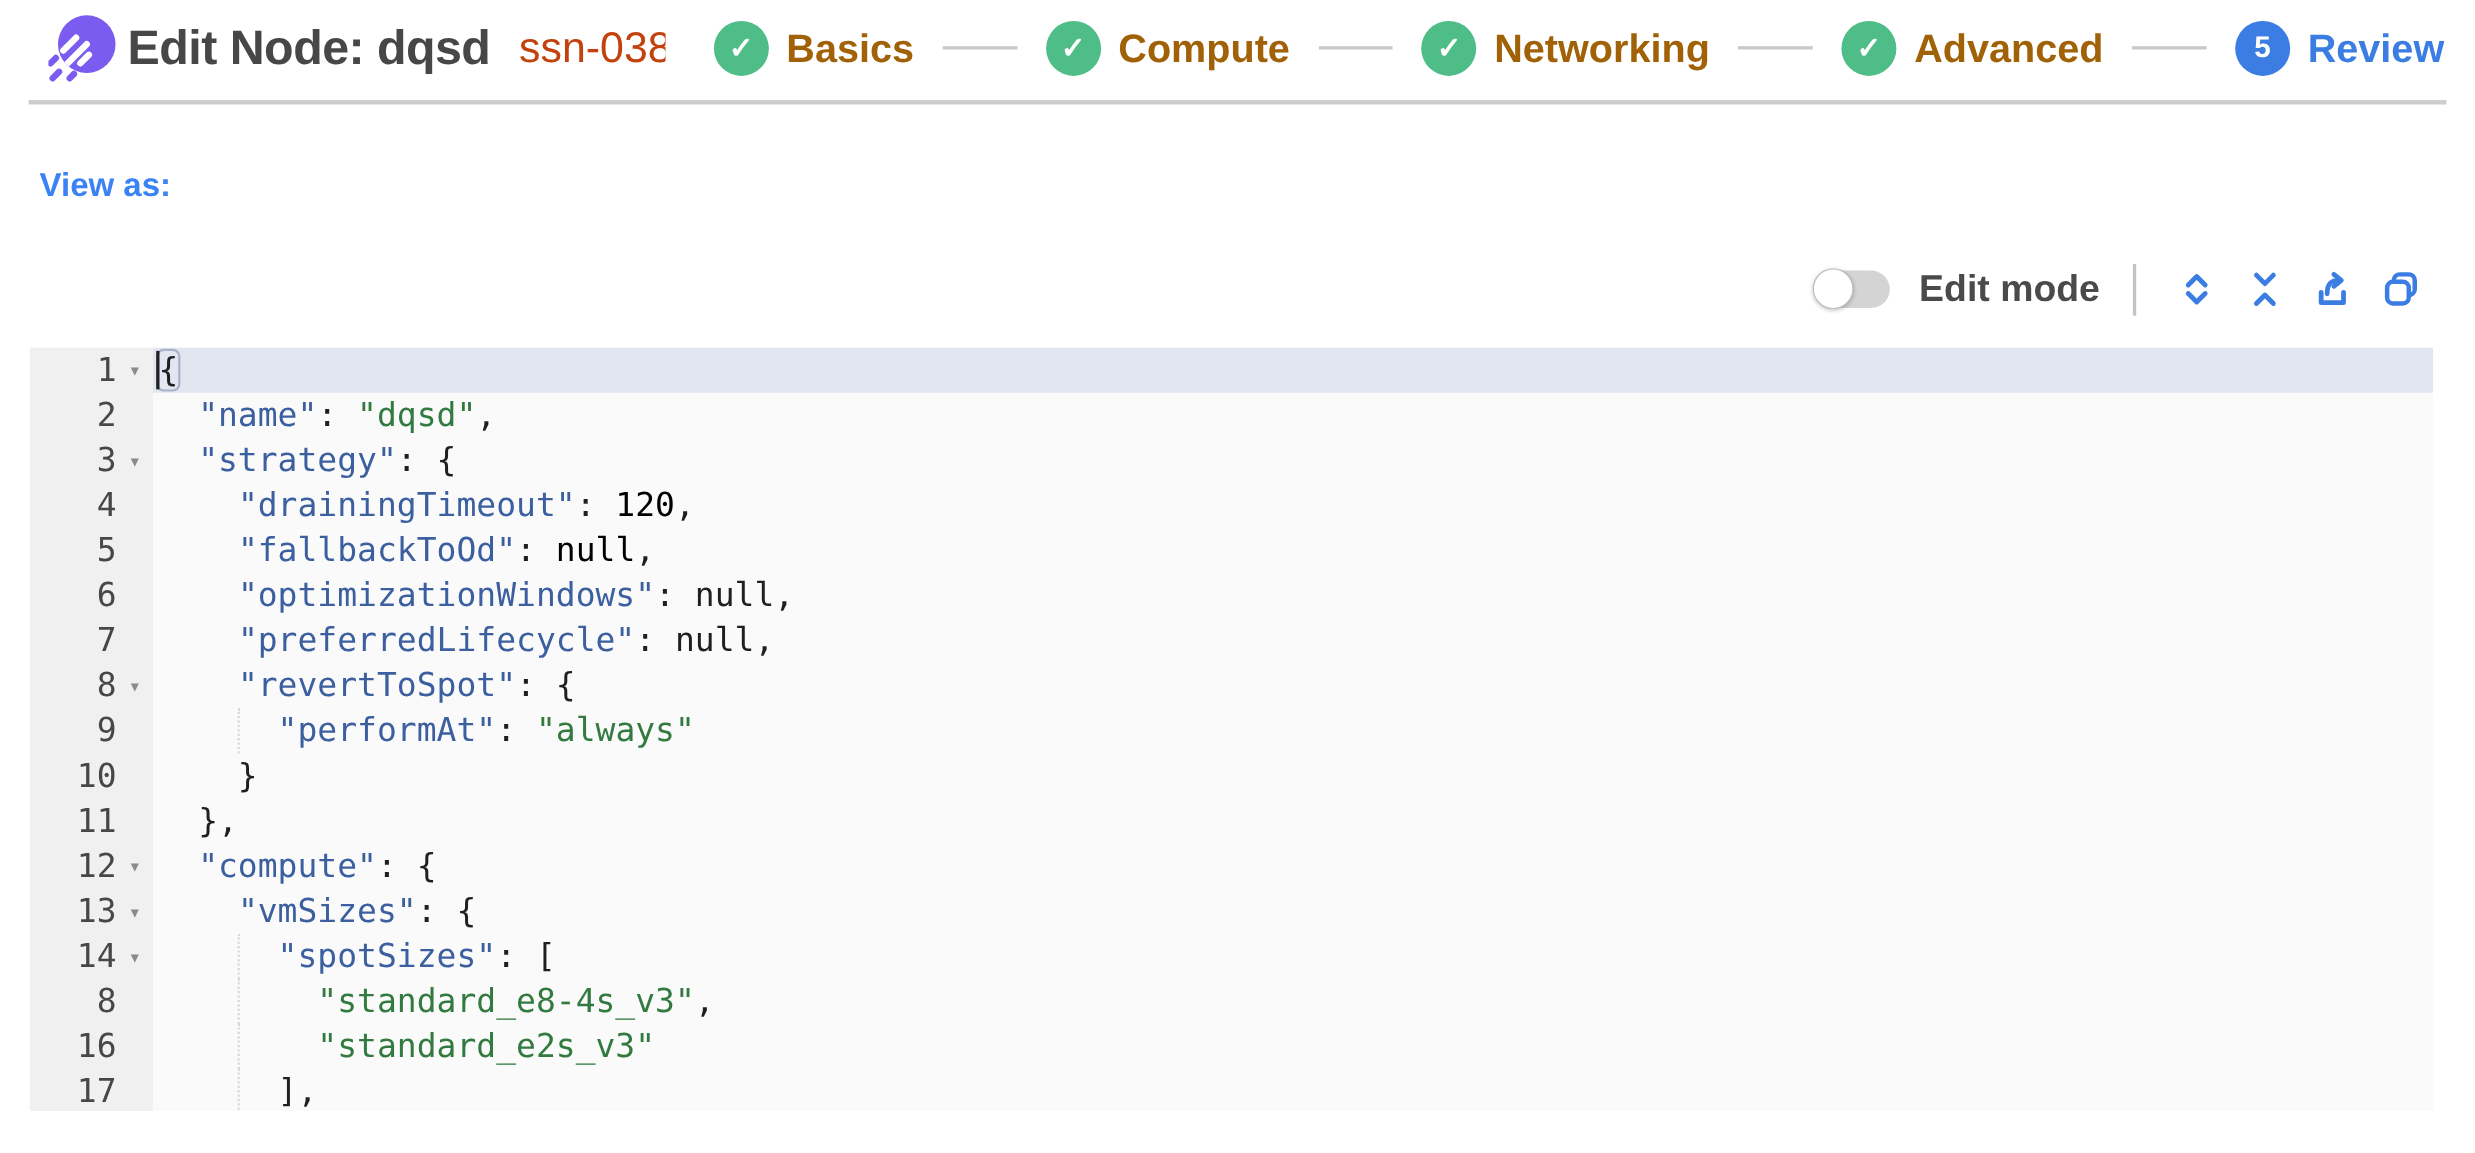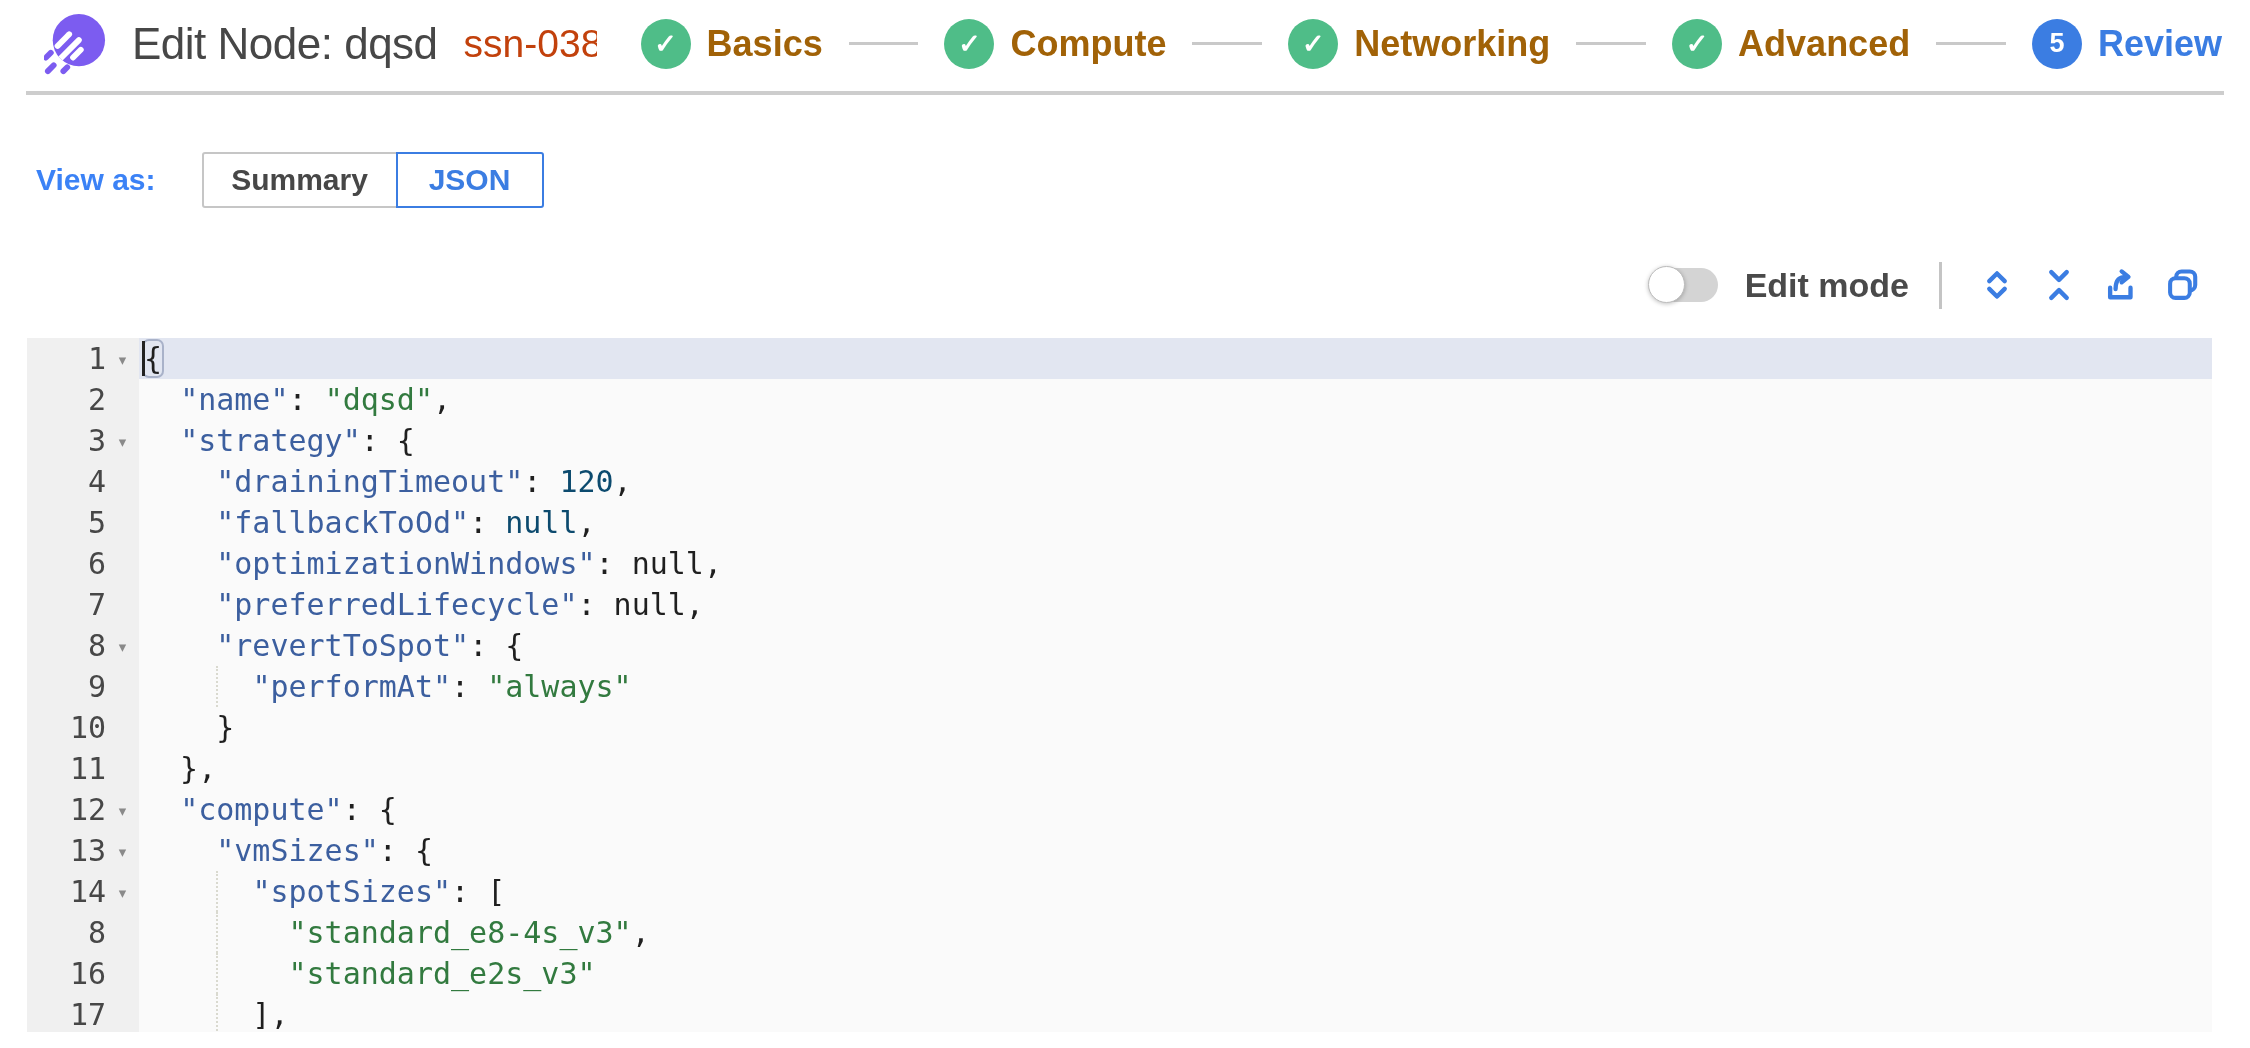--- a/index.html
+++ b/index.html
@@ -3,21 +3,21 @@
 <meta charset="utf-8">
 <style>
   * { box-sizing: border-box; margin: 0; padding: 0; }
   html, body { width: 2250px; height: 1048px; overflow: hidden; background: #ffffff;
     font-family: "Liberation Sans", sans-serif; }
 
   
   .header { height: 95px; margin: 0 26px; border-bottom: 4px solid #cdcdcd;
     display: flex; align-items: center; padding: 0 2px 4px 18px; }
   .logo { width: 62px; height: 62px; flex-shrink: 0; }
-  .page-title { margin-left: 26px; font-size: 44px; font-weight: normal; color: #474747;
+  .page-title { margin-left: 10px; font-size: 44px; font-weight: bold; color: #474747;
     white-space: nowrap; letter-spacing: -0.5px; }
   .page-subtitle { margin-left: 26px; font-size: 39px; color: #c2410c; max-width: 133px;
     overflow: hidden; white-space: nowrap; flex-shrink: 0; }
   .stepper { flex: 1; display: flex; align-items: center; margin-left: 44px; min-width: 0; }
   .step { display: flex; align-items: center; flex-shrink: 0; cursor: pointer; }
   .step-circle { width: 50px; height: 50px; border-radius: 50%; display: flex;
     align-items: center; justify-content: center; color: #fff; font-size: 27px;
     font-weight: bold; flex-shrink: 0; }
   .step-circle.done { background: var(--success, #4fbd88); }
   .step-circle.current { background: var(--accent, #3b7de2); }
@@ -57,21 +57,21 @@
   .gutter { width: 112px; background: #f0f0f0; flex-shrink: 0; color: #474747; }
   .gutter-cell { height: 41px; display: flex; align-items: center; }
   .gutter-cell .lnum { flex: 1; text-align: right; font-size: 30px; }
   .gutter-cell .fold { width: 33px; text-align: center; font-size: 19px; color: #8a8a8a; }
   .code-area { flex: 1; position: relative; min-width: 0; }
   .code-line { height: 41px; line-height: 41px; white-space: pre; padding-left: 5px;
     position: relative; color: #1f1f1f; }
   .code-line.active { background: #e2e6f1; }
   .tok-key { color: #3c5f9f; }
   .tok-str { color: #327a3f; }
-  .tok-num, .tok-bool { color: #0c4a6e; }
+  .tok-num, .tok-bool { color: #000000; }
   .tok-match { box-shadow: 0 0 0 2px #a9b2c9; border-radius: 5px; }
   .cursor { position: absolute; left: 3px; top: 3px; width: 3px; height: 35px; background: #222; }
   .indent-guide { position: absolute; left: 77px; top: 0; height: 100%;
     border-left: 2px dotted #d9d9cf; }
 </style>
 </head>
 <body>
 
 <div class="header">
   <svg class="logo" viewBox="0 0 64 64">
@@ -117,24 +117,20 @@
       <div class="step-connector"></div>
       <div class="step current">
         <div class="step-circle current">5</div>
         <div class="step-label">Review</div>
       </div>
     </div>
 </div>
 
 <div class="viewas-row">
   <div class="viewas-label">View as:</div>
-  <div class="segmented">
-    <div class="seg-btn summary">Summary</div>
-    <div class="seg-btn json">JSON</div>
-  </div>
 </div>
 
 <div class="toolbar-row">
   <div class="toggle">
     <div class="toggle-knob"></div>
   </div>
   <div class="editmode-label">Edit mode</div>
   <div class="toolbar-divider"></div>
   <div id="toolbar-icons" style="display:flex;align-items:center;">
       <div class="icon-btn">

